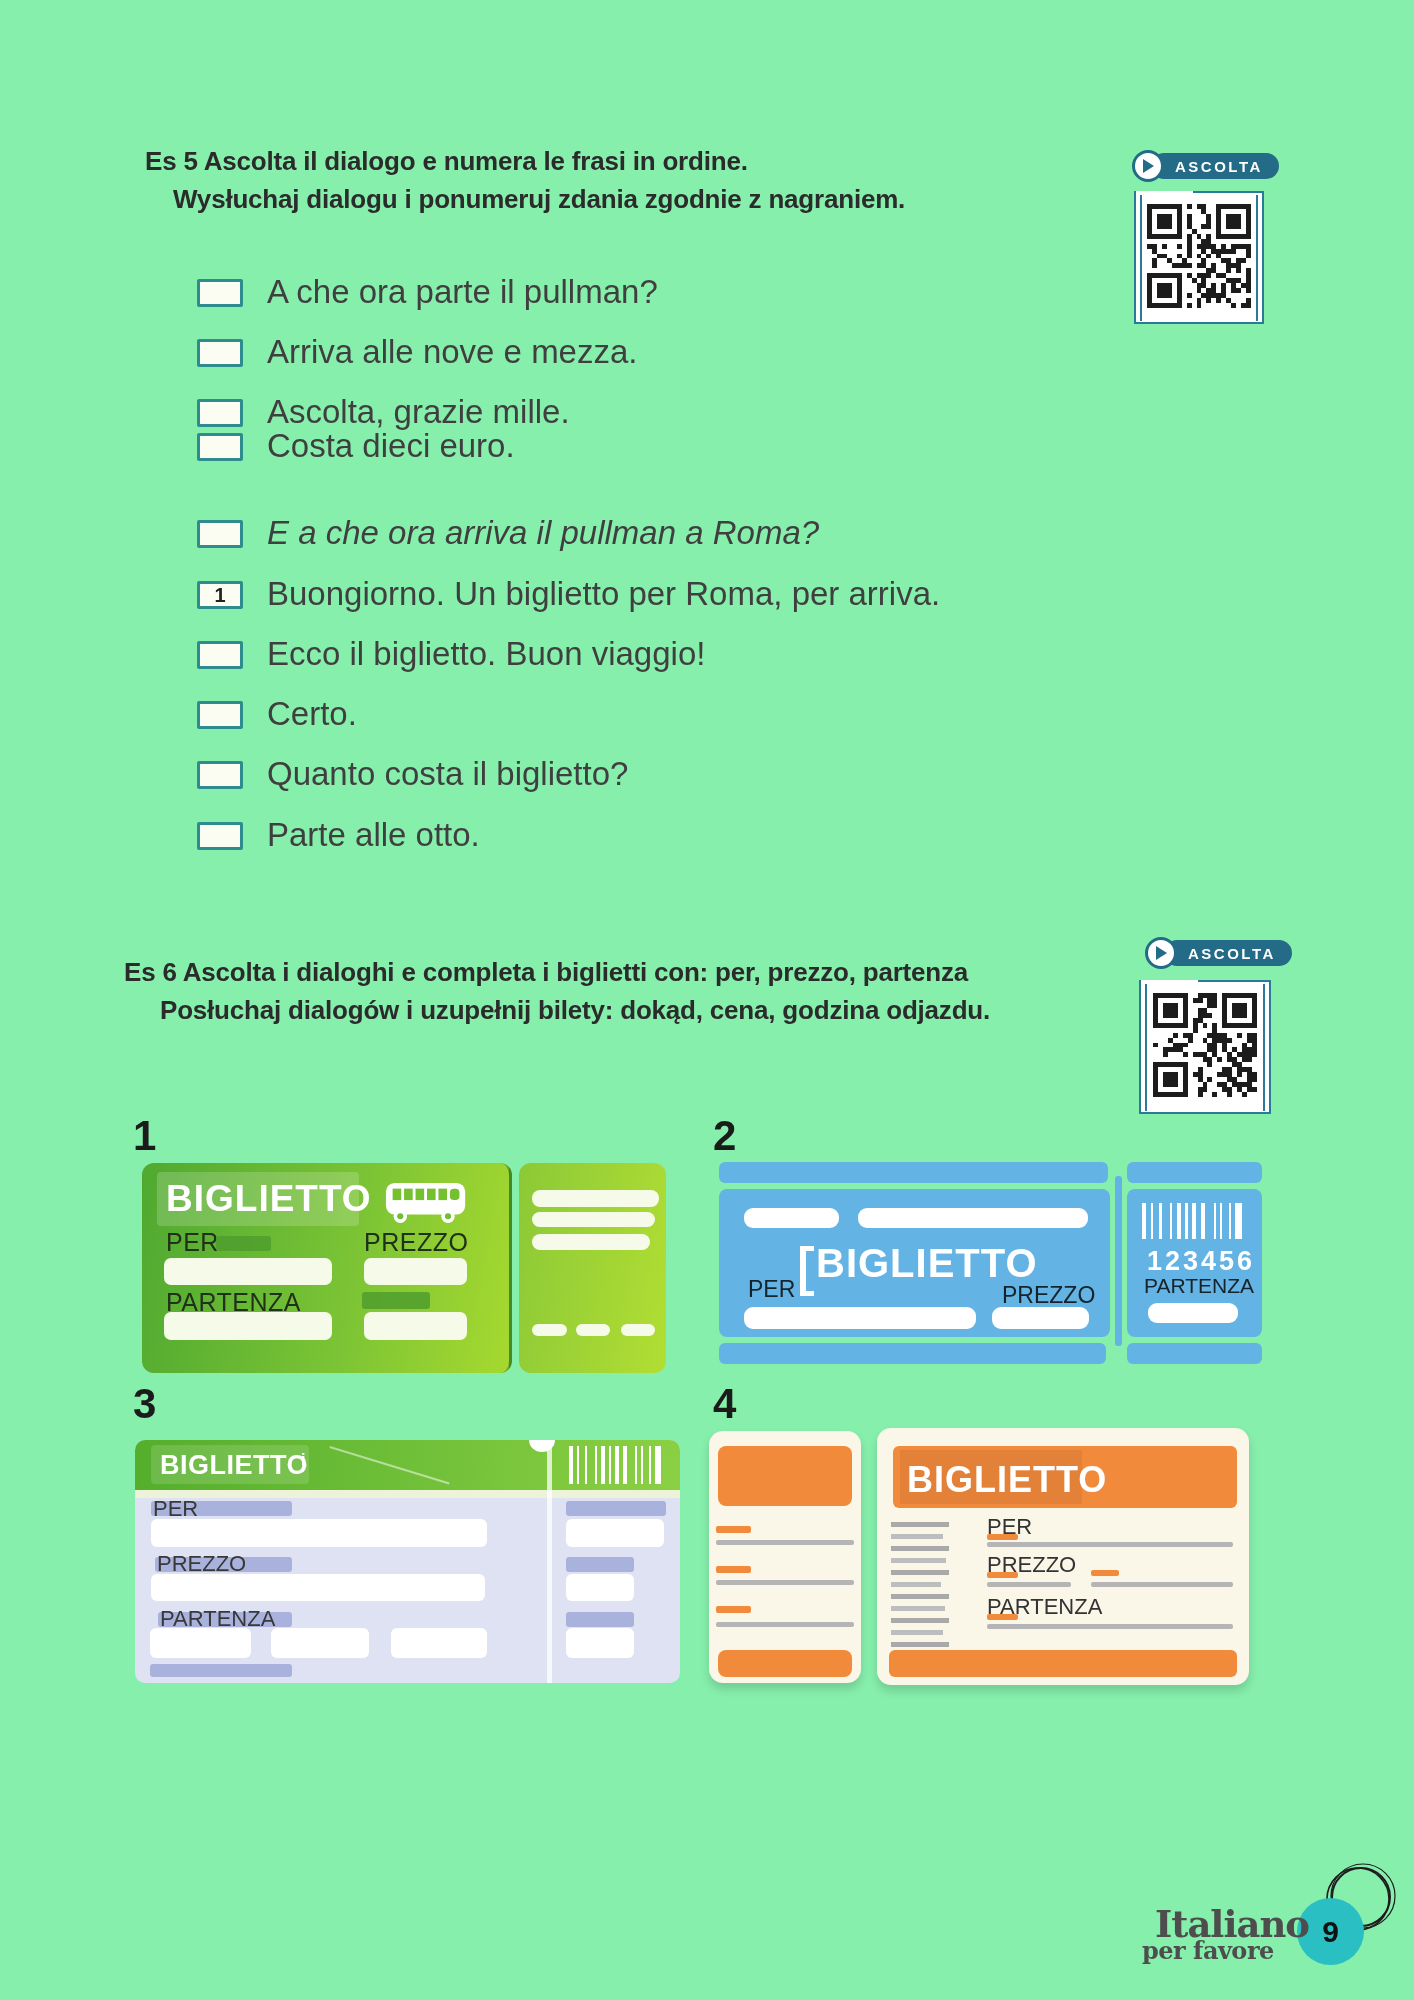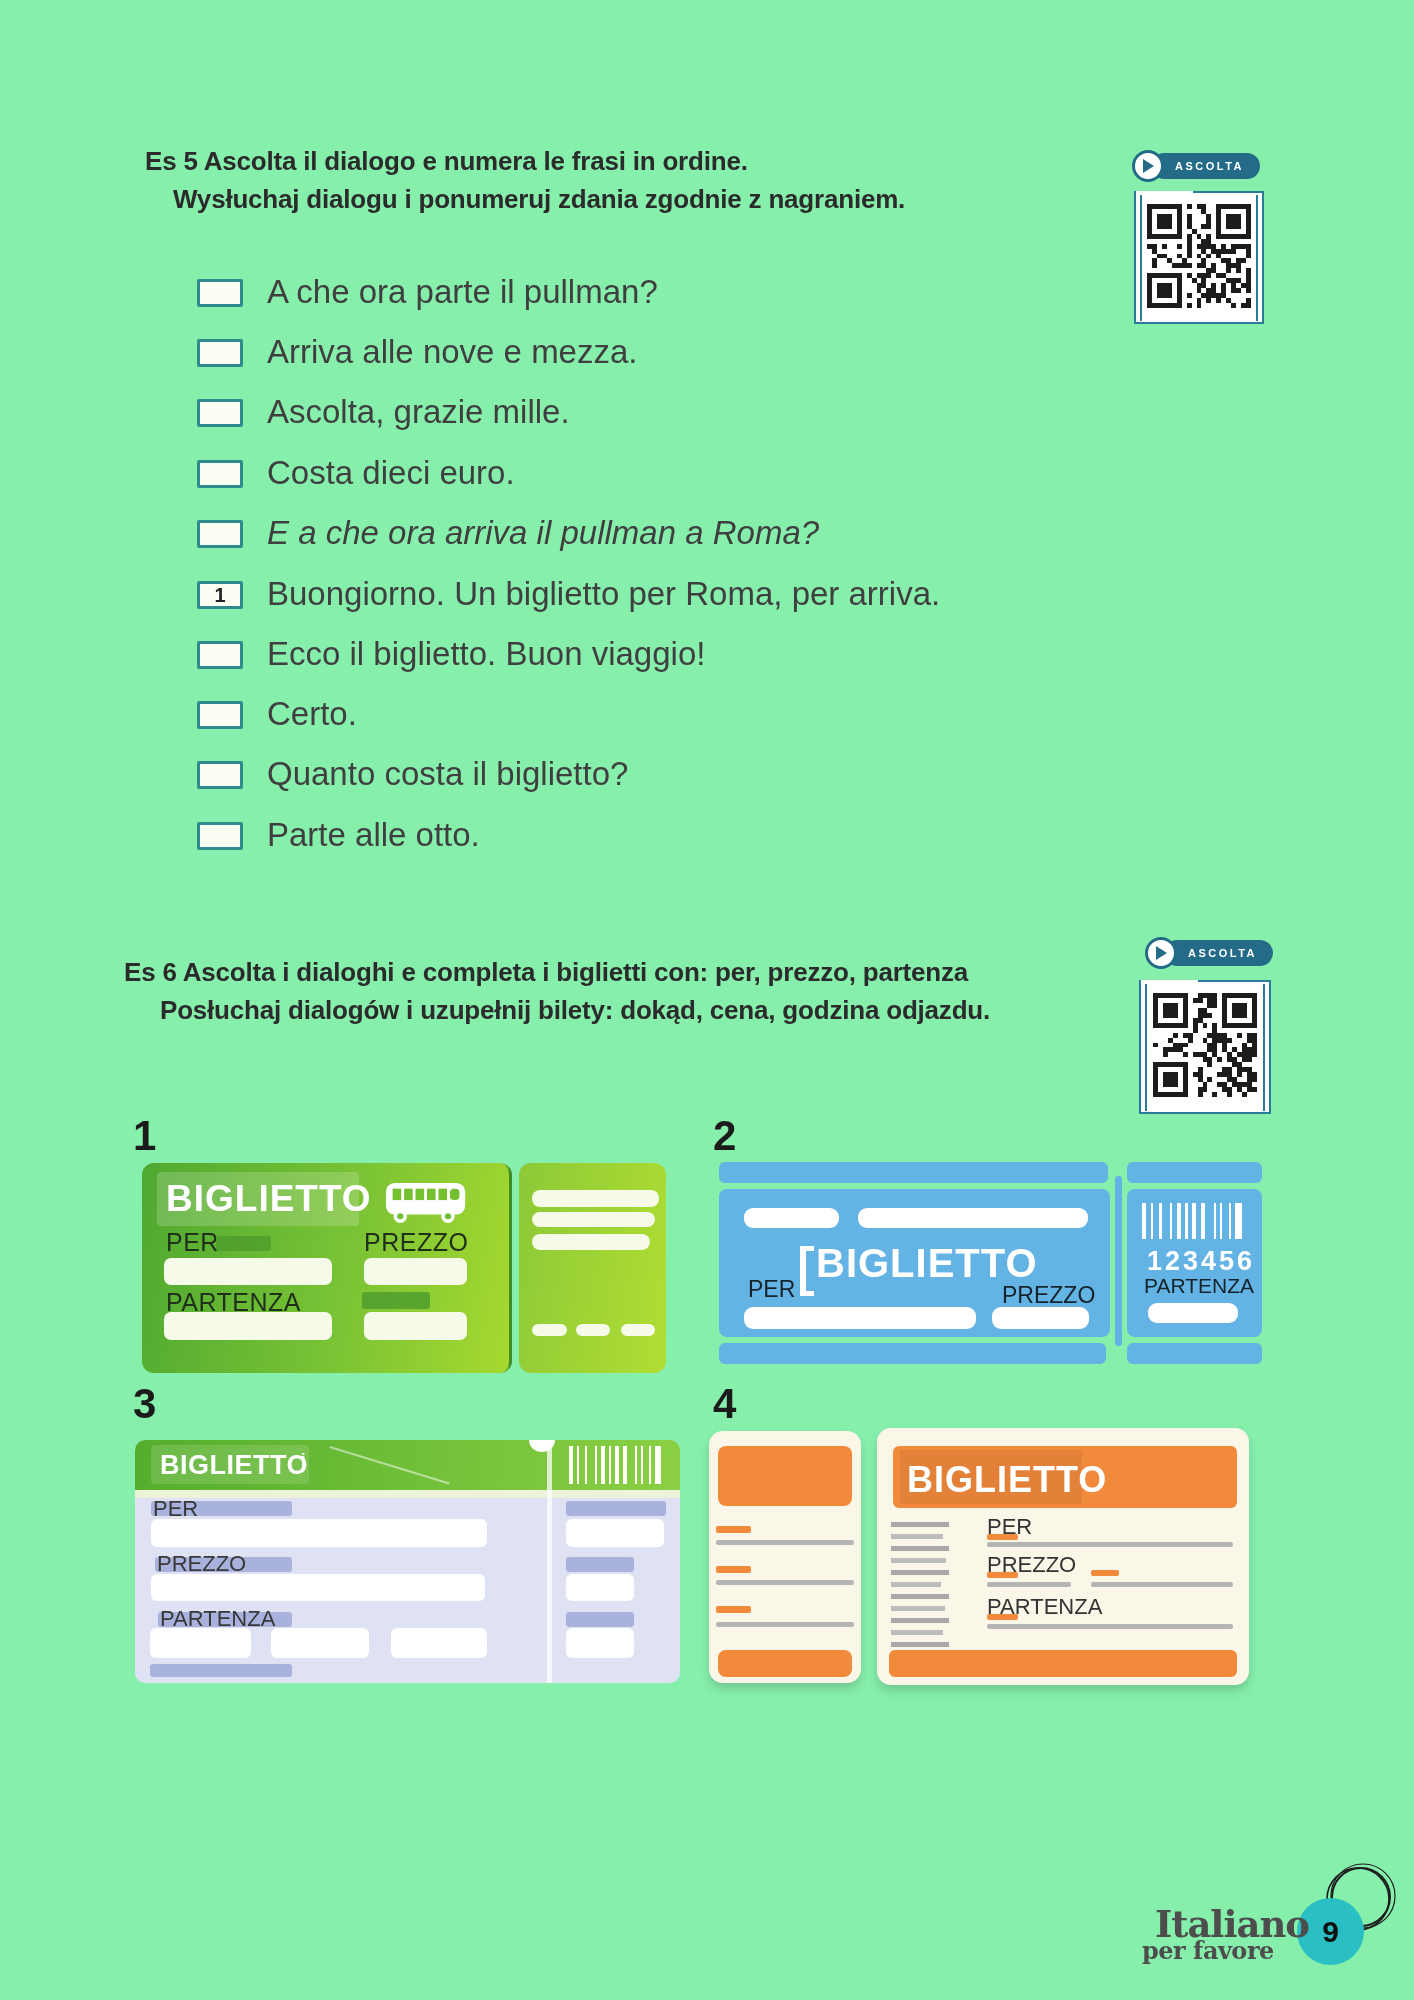--- a/index.html
+++ b/index.html
@@ -4,21 +4,21 @@
 <style>
   html,body{margin:0;padding:0;background:#fff;}
   #page{position:relative;width:1414px;height:2000px;background:#86efac;overflow:hidden;
         font-family:"Liberation Sans",sans-serif;}
   .abs{position:absolute;}
   
   .ex-title{font-weight:bold;font-size:26px;color:#2b2b2b;letter-spacing:-0.2px;white-space:nowrap;}
   
   .ascolta{height:26px;background:#236b87;border-radius:14px;display:flex;align-items:center;
            padding:0 16px 0 24px;}
-  .ascolta span{color:#fff;font-weight:bold;font-size:11px;letter-spacing:2.5px;}
+  .ascolta span{color:#fff;font-weight:bold;font-size:15px;letter-spacing:2.5px;}
   .play-circle{width:26px;height:26px;background:#fff;border:3px solid #236b87;border-radius:50%;
                display:flex;align-items:center;justify-content:center;z-index:2;}
   
   .qr-frame{background:#fff;}
   .qr-line{position:absolute;background:#2a7a99;}
   .qr-box svg{display:block;width:100%;height:100%;}
   
   .sent-row{position:absolute;left:197px;display:flex;align-items:flex-start;height:60px;}
   .sent-cb{width:40px;height:22px;border:3px solid #2e8c8e;background:#fbfdf2;border-radius:2px;
            margin-top:7px;display:flex;align-items:center;justify-content:center;
@@ -229,21 +229,21 @@
     <div class="sent-tx">A che ora parte il pullman?</div>
   </div>
   <div class="sent-row" style="top:332px;">
     <div class="sent-cb"></div>
     <div class="sent-tx">Arriva alle nove e mezza.</div>
   </div>
   <div class="sent-row" style="top:392px;">
     <div class="sent-cb"></div>
     <div class="sent-tx">Ascolta, grazie mille.</div>
   </div>
-  <div class="sent-row" style="top:453px;">
+  <div class="sent-row" style="top:426px;">
     <div class="sent-cb"></div>
     <div class="sent-tx">Costa dieci euro.</div>
   </div>
   <div class="sent-row" style="top:513px;font-style:italic;">
     <div class="sent-cb"></div>
     <div class="sent-tx">E a che ora arriva il pullman a Roma?</div>
   </div>
   <div class="sent-row" style="top:574px;">
     <div class="sent-cb">1</div>
     <div class="sent-tx">Buongiorno. Un biglietto per Roma, per arriva.</div>

